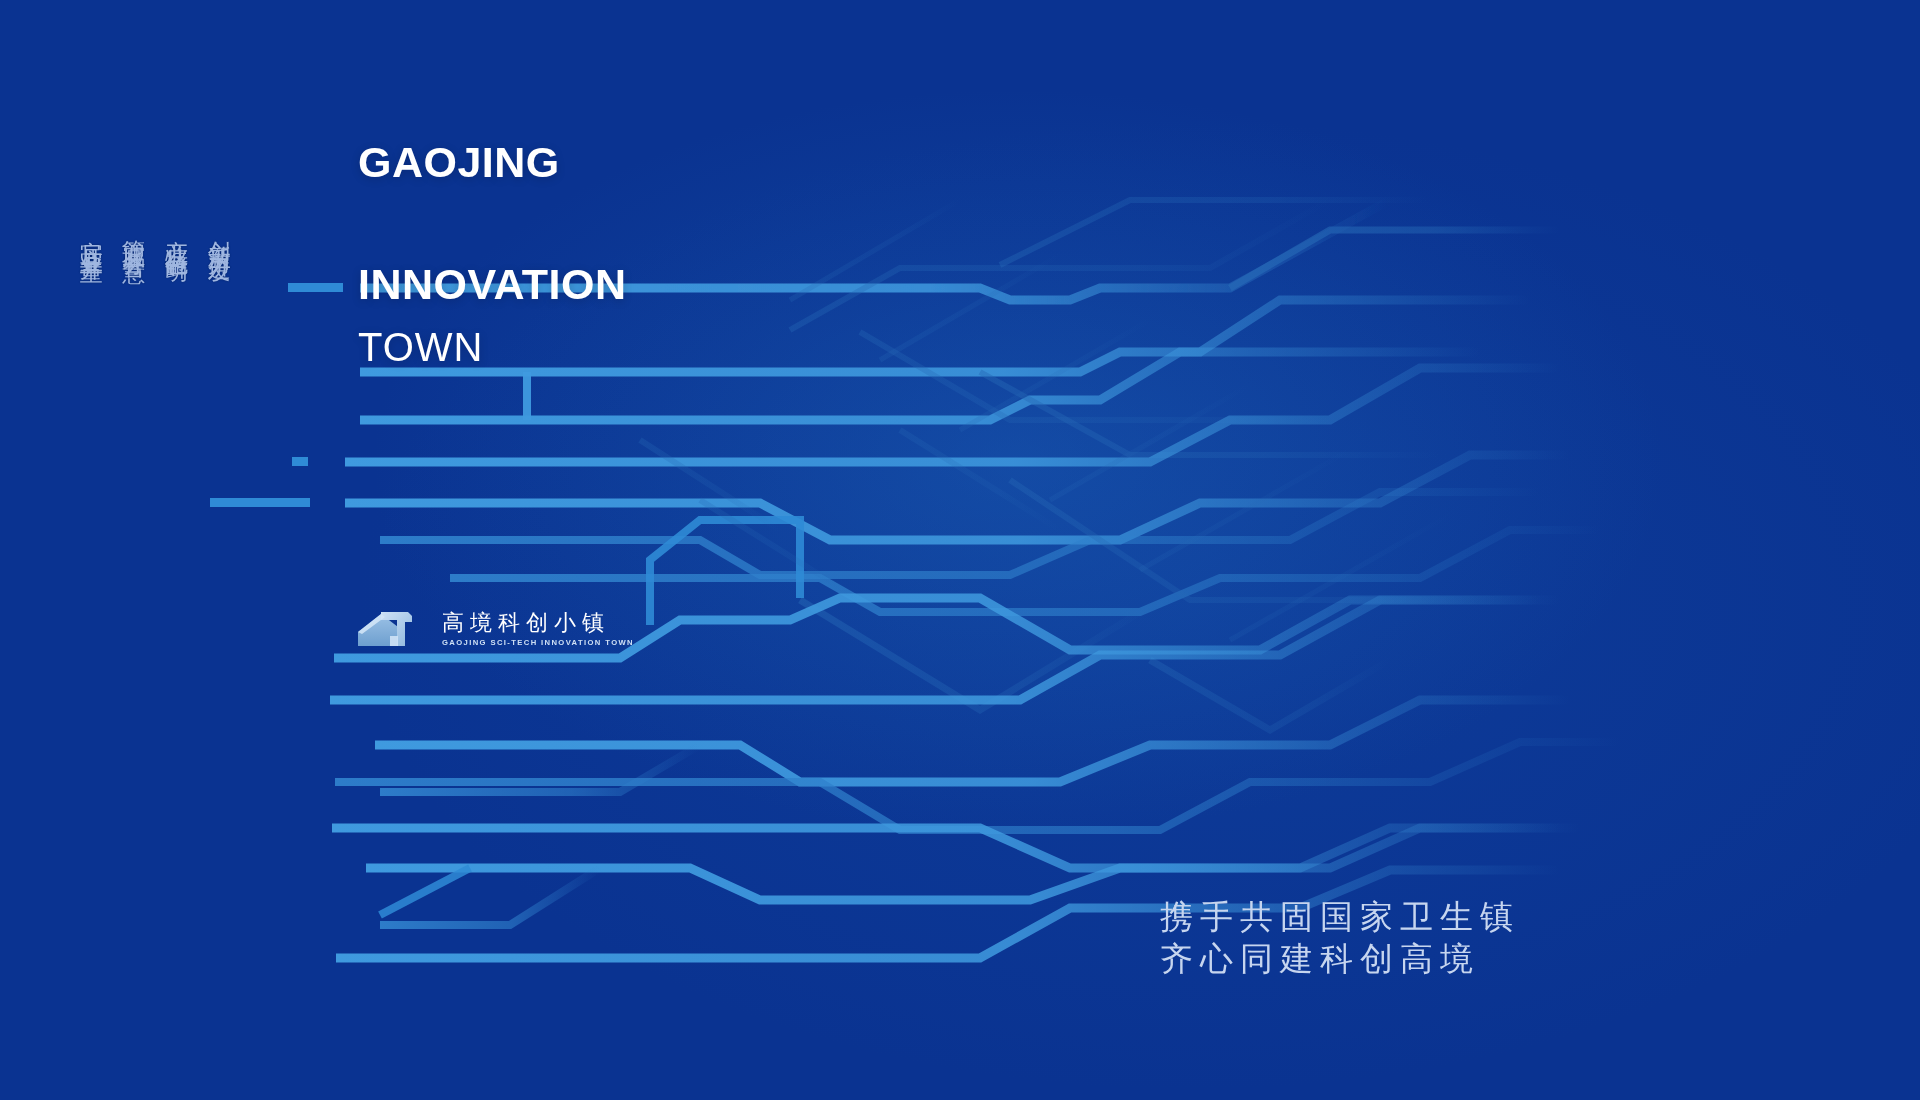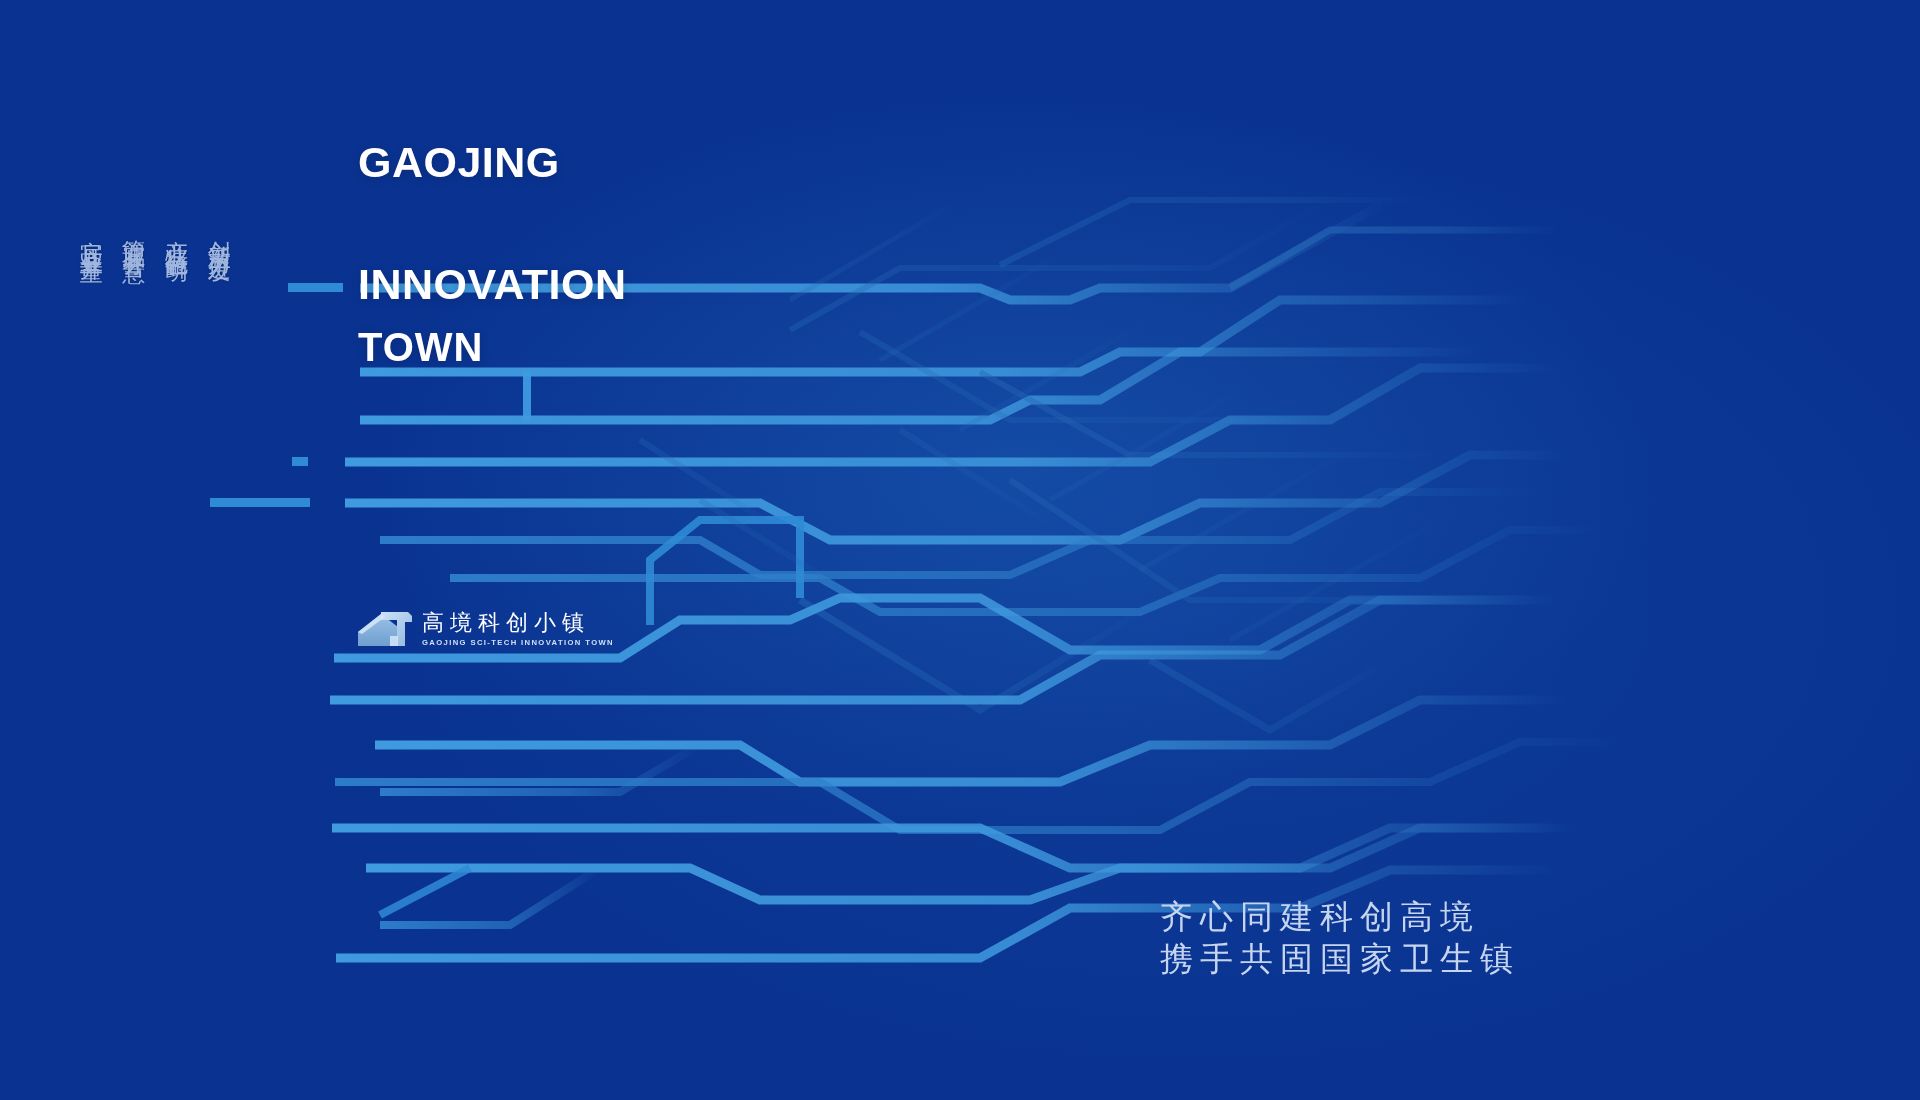--- a/index.html
+++ b/index.html
@@ -23,21 +23,21 @@
   .headline{
     position:absolute;left:358px;top:60px;
     color:#ffffff;font-weight:700;
     font-size:43px;line-height:0.95;letter-spacing:0.5px;
     text-shadow:0 2px 10px rgba(0,0,0,0.18);
     white-space:pre;
   }
   .headline span{display:block;}
   .town{
     position:absolute;left:358px;top:325px;
-    color:#ffffff;font-weight:700;font-size:40px;letter-spacing:1px;
+    color:#ffffff;font-weight:400;font-size:40px;letter-spacing:1px;
     text-shadow:0 2px 10px rgba(0,0,0,0.18);
   }
 
   
   .vslogan{
     position:absolute;left:78px;top:222px;
     display:flex;flex-direction:row-reverse;gap:16px;
   }
   .vslogan .col{
     writing-mode:vertical-rl;text-orientation:upright;
@@ -54,21 +54,21 @@
   }
   .bslogan .ln{
     font-family:"DejaVu Sans","Liberation Sans",sans-serif;
     font-size:33px;letter-spacing:7px;line-height:1.28;
     color:#c6d5ef;font-weight:400;white-space:nowrap;
   }
 
   
   .logo{
     position:absolute;left:356px;top:606px;
-    display:flex;align-items:center;gap:4px;
+    display:flex;align-items:center;gap:24px;
   }
   .logo-mark{width:62px;height:46px;display:block;flex:0 0 auto;}
   .logo-text{display:flex;flex-direction:column;justify-content:center;}
   .logo-cn{
     font-family:"DejaVu Sans","Liberation Sans",sans-serif;
     font-size:22px;letter-spacing:6px;color:#ffffff;font-weight:500;
     line-height:1.05;white-space:nowrap;
   }
   .logo-en{
     font-size:7.5px;letter-spacing:1.35px;color:#cfe0f5;font-weight:700;
@@ -216,17 +216,17 @@
 
       <rect x="34" y="30" width="8" height="10" fill="#cfe2f6" opacity="0.9"></rect>
     </svg>
     <div class="logo-text">
       <div class="logo-cn">高境科创小镇</div>
       <div class="logo-en">GAOJING SCI-TECH INNOVATION TOWN</div>
     </div>
   </div>
 
   <div class="bslogan">
+    <div class="ln">携手共固国家卫生镇</div>
     <div class="ln">齐心同建科创高境</div>
-    <div class="ln">携手共固国家卫生镇</div>
   </div>
 
 </div>
 
 </body></html>

